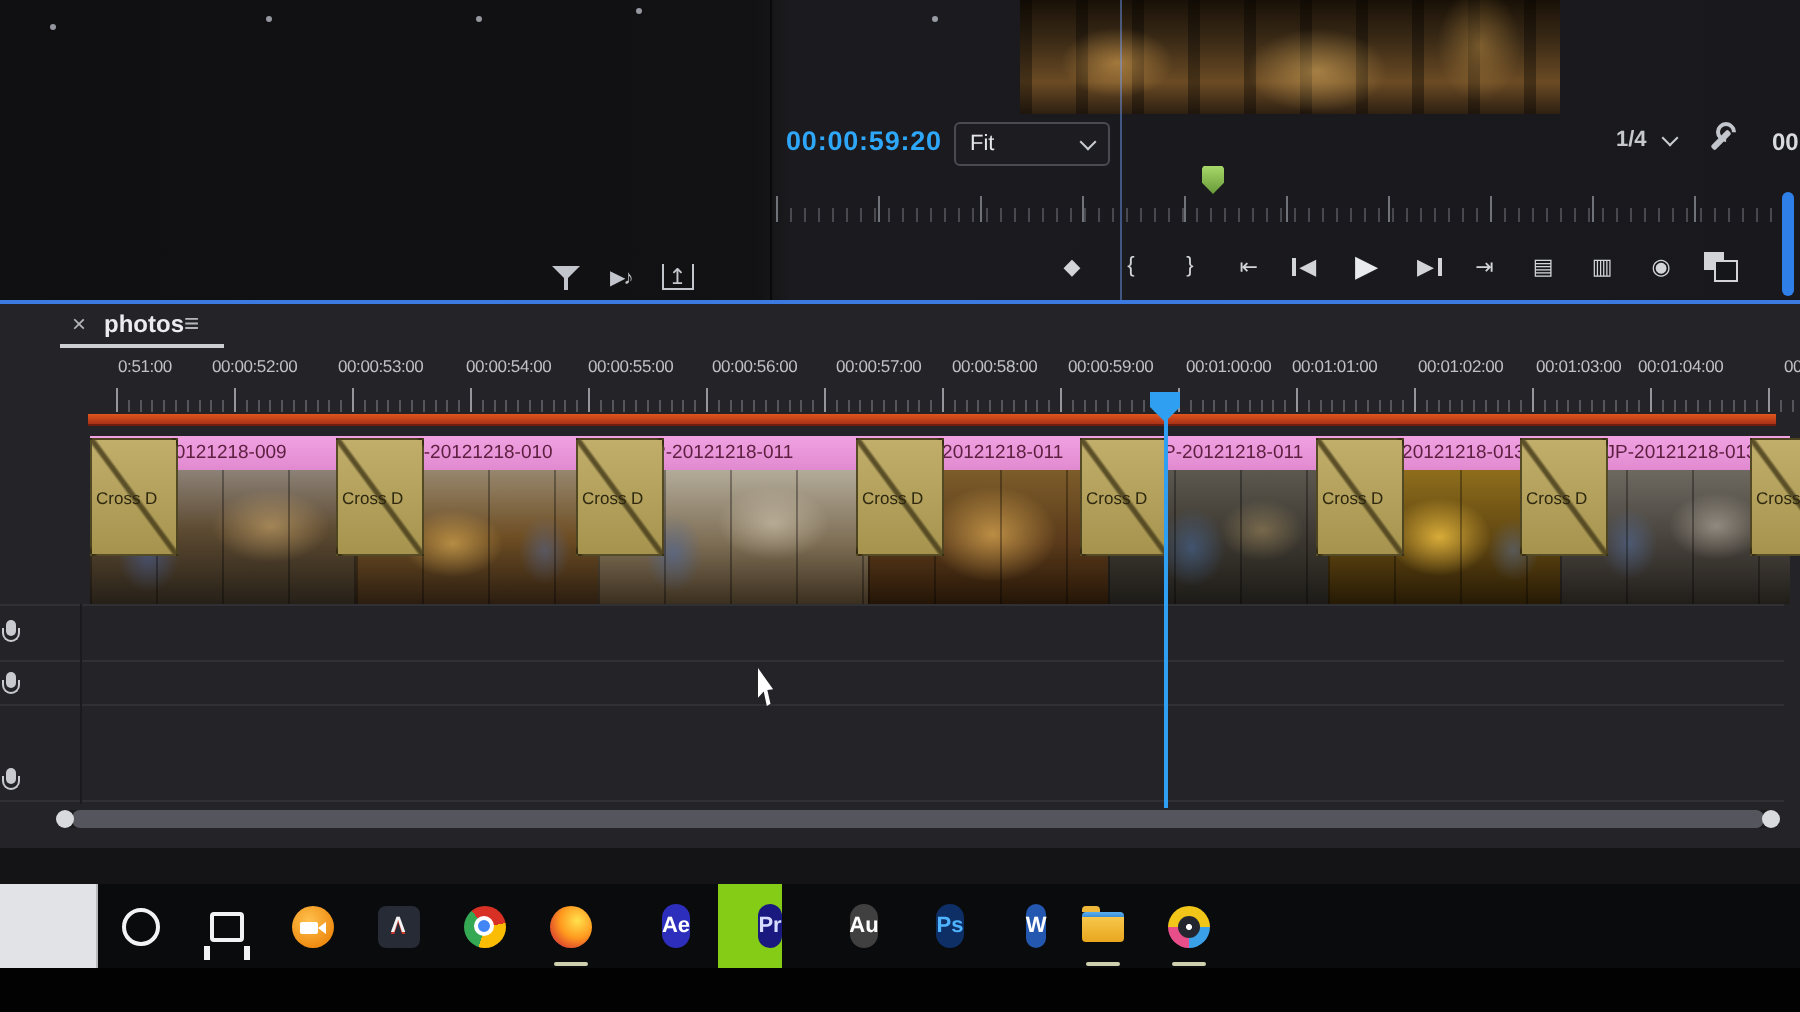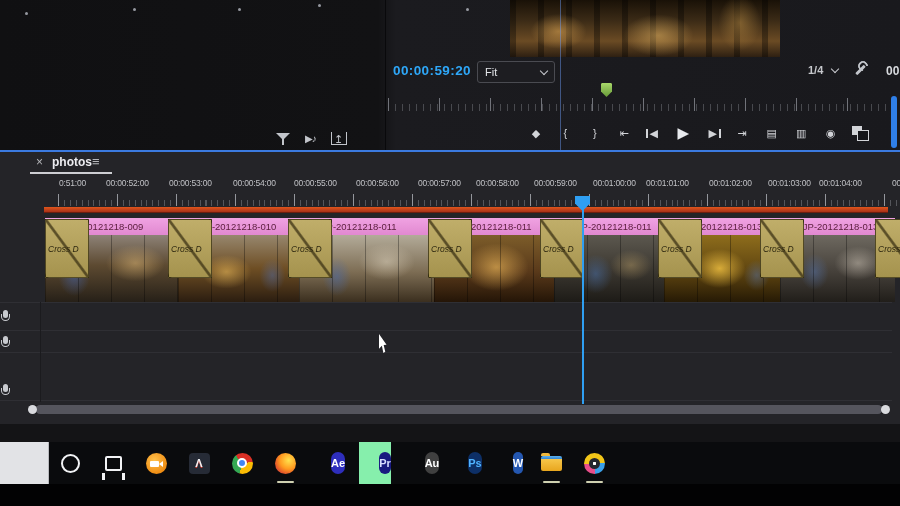--- a/index.html
+++ b/index.html
@@ -113,21 +113,21 @@
   .tone-f{background:radial-gradient(40px 30px at 48% 50%, rgba(255,205,70,.75), transparent 65%),
     radial-gradient(20px 24px at 80% 60%, rgba(90,120,175,.45), transparent 65%),
     linear-gradient(180deg,#8e6d1c 0%,#5e4410 55%,#261a05 100%);}
   .tone-g{background:radial-gradient(22px 28px at 30% 55%, rgba(85,115,170,.5), transparent 65%),
     radial-gradient(34px 24px at 68% 42%, rgba(225,215,200,.45), transparent 70%),
     linear-gradient(180deg,#6e6960 0%,#45403a 55%,#211e1a 100%);}
 
   .transition{position:absolute;top:1px;height:57px;width:42px;z-index:6;
     background-image:linear-gradient(to top right, transparent 47%, rgba(60,50,20,.75) 49% 51%, transparent 53%),
       linear-gradient(#c0ae6a,#a5934e);
-    border:1px solid rgba(40,34,12,.7);display:flex;align-items:center;font-style:italic;}
+    border:1px solid rgba(40,34,12,.7);display:flex;align-items:center;}
   .trlabel{color:#2e2810;font-size:8.5px;padding-left:2px;white-space:nowrap;overflow:hidden;}
 
   .hline{position:absolute;left:0;width:892px;height:1px;background:#2f2f34;}
   .hdr-divider{position:absolute;left:40px;top:150px;width:1px;height:100px;background:#1b1b1e;}
   .mic{position:absolute;left:1px;width:9px;height:13px;}
   .mic::before{content:"";position:absolute;left:2px;top:0;width:5px;height:8px;background:#c8cacf;border-radius:2.5px;}
   .mic::after{content:"";position:absolute;left:0;top:4px;width:7px;height:6px;border:1.5px solid #c8cacf;
     border-top:none;border-radius:0 0 5px 5px;}
 
   .hscroll{position:absolute;left:28px;top:253px;width:862px;height:9px;background:#1b1b1e;border-radius:5px;}
@@ -145,21 +145,21 @@
 
   
   .statusbar{position:absolute;left:0;top:424px;width:900px;height:18px;background:#3c4254;
     color:#eef0f6;font-size:11px;line-height:18px;padding-left:2px;box-sizing:border-box;}
   .taskbar{position:absolute;left:0;top:442px;width:900px;height:42px;background:#0a0b0d;}
   .bezel{position:absolute;left:0;top:484px;width:900px;height:22px;background:#020203;}
 
   .searchbox{position:absolute;left:0;top:0;width:48px;height:42px;background:#e2e3e6;border-right:1px solid #b8b9bd;}
   .tb-row{position:absolute;left:58px;top:0;height:42px;display:flex;align-items:center;gap:19px;}
   .tb-item{position:relative;width:24px;height:42px;display:flex;align-items:center;justify-content:center;}
-  .tb-item.active{background:#86efac;width:32px;text-align:right;}
+  .tb-item.active{background:#84cc16;width:32px;text-align:right;}
   .openline{position:absolute;bottom:1px;left:4px;width:17px;height:2px;background:#cfd0b0;border-radius:1px;}
   .tile{width:22px;height:22px;border-radius:8px;display:flex;align-items:center;justify-content:center;
     font-weight:bold;font-size:11px;margin-left:20px;}
   .gicon{position:relative;}
   .cortana{width:15px;height:15px;border:2.5px solid #f2f3f5;border-radius:50%;}
   .task-view{width:13px;height:11px;border:2px solid #f2f3f5;border-radius:2px;}
   .task-view::before{content:"";position:absolute;left:-5px;top:15px;width:3px;height:7px;background:#f2f3f5;}
   .task-view::after{content:"";position:absolute;right:-5px;top:15px;width:3px;height:7px;background:#f2f3f5;}
   .screen-recorder{width:21px;height:21px;border-radius:50%;
     background:radial-gradient(circle at 40% 35%,#ffc14d,#ee8a10 75%);}

